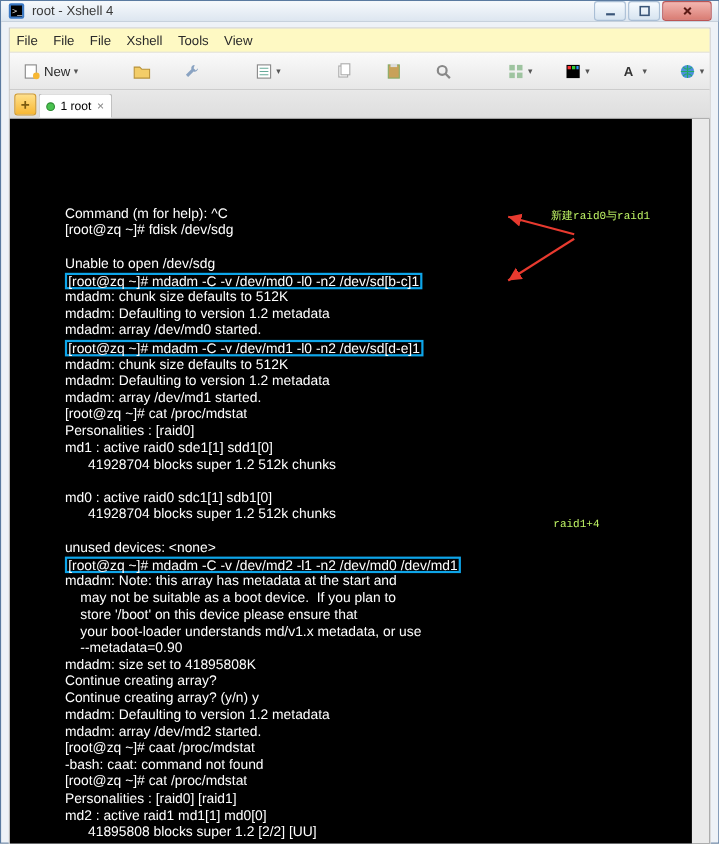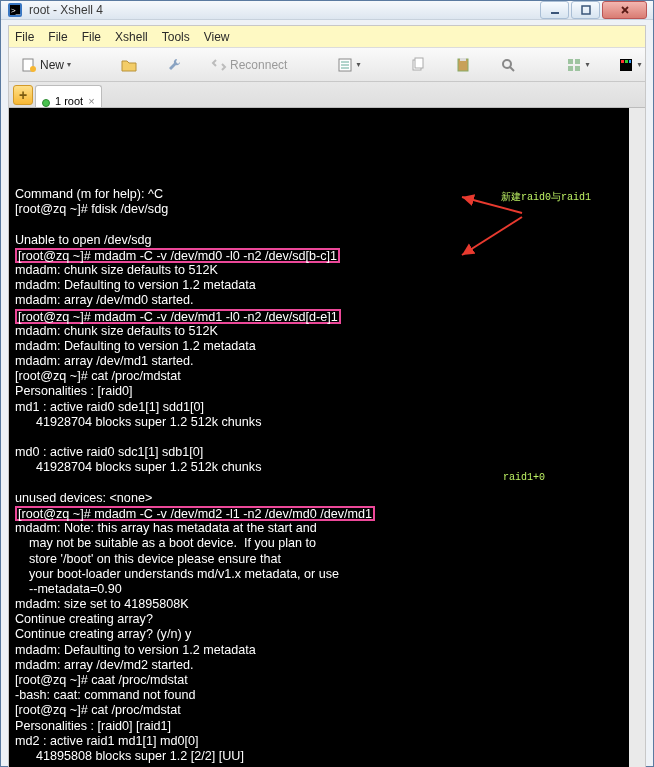--- a/index.html
+++ b/index.html
@@ -21,27 +21,27 @@
 
 .toolbar { height: 34px; background: linear-gradient(#fafafa,#e7e7e7); border-bottom: 1px solid #c8c8c8; display: flex; align-items: center; padding: 0 6px; gap: 17px; }
 .t-btn { height: 24px; padding: 0 6px; display: flex; align-items: center; gap: 3px; font-size: 12px; color: #2a2a2a; border-radius: 3px; }
 .t-btn .drop { font-size: 8px; color: #555; }
 .t-sep { width: 1px; height: 22px; background: #c4c4c4; margin: 0 2px; }
 .t-icon { width: 16px; height: 16px; display: inline-flex; align-items: center; justify-content: center; }
 .t-icon svg { width: 16px; height: 16px; }
 
 .tabbar { height: 26px; background: linear-gradient(#e8e8e8,#dedede); border-bottom: 1px solid #bcbcbc; display: flex; align-items: end; padding: 0 4px; gap: 2px; }
 .tab-add { width: 20px; height: 20px; background: linear-gradient(#ffe08a,#f7b733); border: 1px solid #d29a2a; border-radius: 3px; display: flex; align-items: center; justify-content: center; color: #7a5a10; font-weight: bold; font-size: 14px; margin-bottom: 2px; }
-.tab { height: 22px; background: #fff; border: 1px solid #bcbcbc; border-bottom: none; border-radius: 3px 3px 0 0; display: flex; align-items: flex-end; padding: 0 6px; font-size: 11px; gap: 5px; margin-top: 27px; }
+.tab { height: 22px; background: #fff; border: 1px solid #bcbcbc; border-bottom: none; border-radius: 3px 3px 0 0; display: flex; align-items: center; padding: 0 6px; font-size: 11px; gap: 5px; margin-top: 27px; }
 .tab .dot { width: 8px; height: 8px; border-radius: 50%; background: #49c24f; border: 1px solid #2e8a33; }
 .tab .x { color: #888; font-size: 11px; }
 
 .terminal { flex: 1; background: #000; color: #fff; font-family: "Courier New", monospace; font-size: 12.6px; line-height: 15.2px; padding: 3px 3px 3px 6px; overflow: hidden; white-space: pre; position: relative; border-right: 16px solid #eaeaea; }
-.terminal .line { height: 15.2px; }
-.hlbox { border: 2px solid #ec4899; padding: 0 1px; display: inline-block; height: 15.2px; line-height: 13px; }
+.terminal .line { height: 15.2px; margin-left: 44px; }
+.hlbox { border: 2px solid #0ea5e9; padding: 0 1px; display: inline-block; height: 15.2px; line-height: 13px; }
 .annot { position: absolute; color: #bef264; font-family: SimSun, "Courier New", monospace; font-size: 10px; }
 .arrow { position: absolute; }
 .arrow svg { overflow: visible; }
 </style>
 </head>
 <body>
 
 <div class="window">
   <div class="titlebar">
     <span class="tb-icon">
@@ -100,28 +100,20 @@
             </svg>
           </span>
         </div>
       <div class="t-btn">
           <span class="t-icon">
             <svg viewBox="0 0 16 16">
               <path d="M11 2a3 3 0 0 0-3 4l-5 5 2 2 5-5a3 3 0 0 0 4-3l-2 2-2-2z" fill="#8aa3c2"></path>
             </svg>
           </span>
         </div>
-      <div class="t-btn" style="color:#9a9a9a">
-        <span class="t-icon">
-            <svg viewBox="0 0 16 16">
-              <path d="M5 3 l-3 3 3 3 M11 7 l3 3 -3 3" fill="none" stroke="#bcbcbc" stroke-width="2"></path>
-            </svg>
-          </span>
-        <span>Reconnect</span>
-      </div>
       <div class="t-sep"></div>
       <div class="t-btn">
           <span class="t-icon">
             <svg viewBox="0 0 16 16">
               <rect x="2" y="2" width="12" height="12" fill="#fff" stroke="#888"></rect>
               <line x1="4" y1="5" x2="12" y2="5" stroke="#6a9"></line>
               <line x1="4" y1="8" x2="12" y2="8" stroke="#6a9"></line>
               <line x1="4" y1="11" x2="12" y2="11" stroke="#6a9"></line>
             </svg>
           </span>
@@ -221,21 +213,21 @@
       <div class="tab-add">+</div>
       <div class="tab">
         <span class="dot"></span>
         <span>1 root</span>
         <span class="x">×</span>
       </div>
     </div>
 
     <div class="terminal" id="term">
       <div class="annot" style="top:82px; left:492px;">新建raid0与raid1</div>
-      <div class="annot" style="top:362px; left:494px;">raid1+0</div>
+      <div class="annot" style="top:362px; left:494px;">raid1+4</div>
       <div class="arrow" style="top:72px; left:420px;">
         <svg width="70" height="70">
             <defs>
               <marker id="ah" markerWidth="8" markerHeight="8" refX="6" refY="3" orient="auto">
                 <path d="M0 0 L6 3 L0 6 z" fill="#e83a2f"></path>
               </marker>
             </defs>
         <line x1="65" y1="18" x2="5" y2="2" stroke="#e83a2f" stroke-width="2" marker-end="url(#ah)"></line>
         <line x1="65" y1="22" x2="5" y2="60" stroke="#e83a2f" stroke-width="2" marker-end="url(#ah)"></line>
         </svg>

